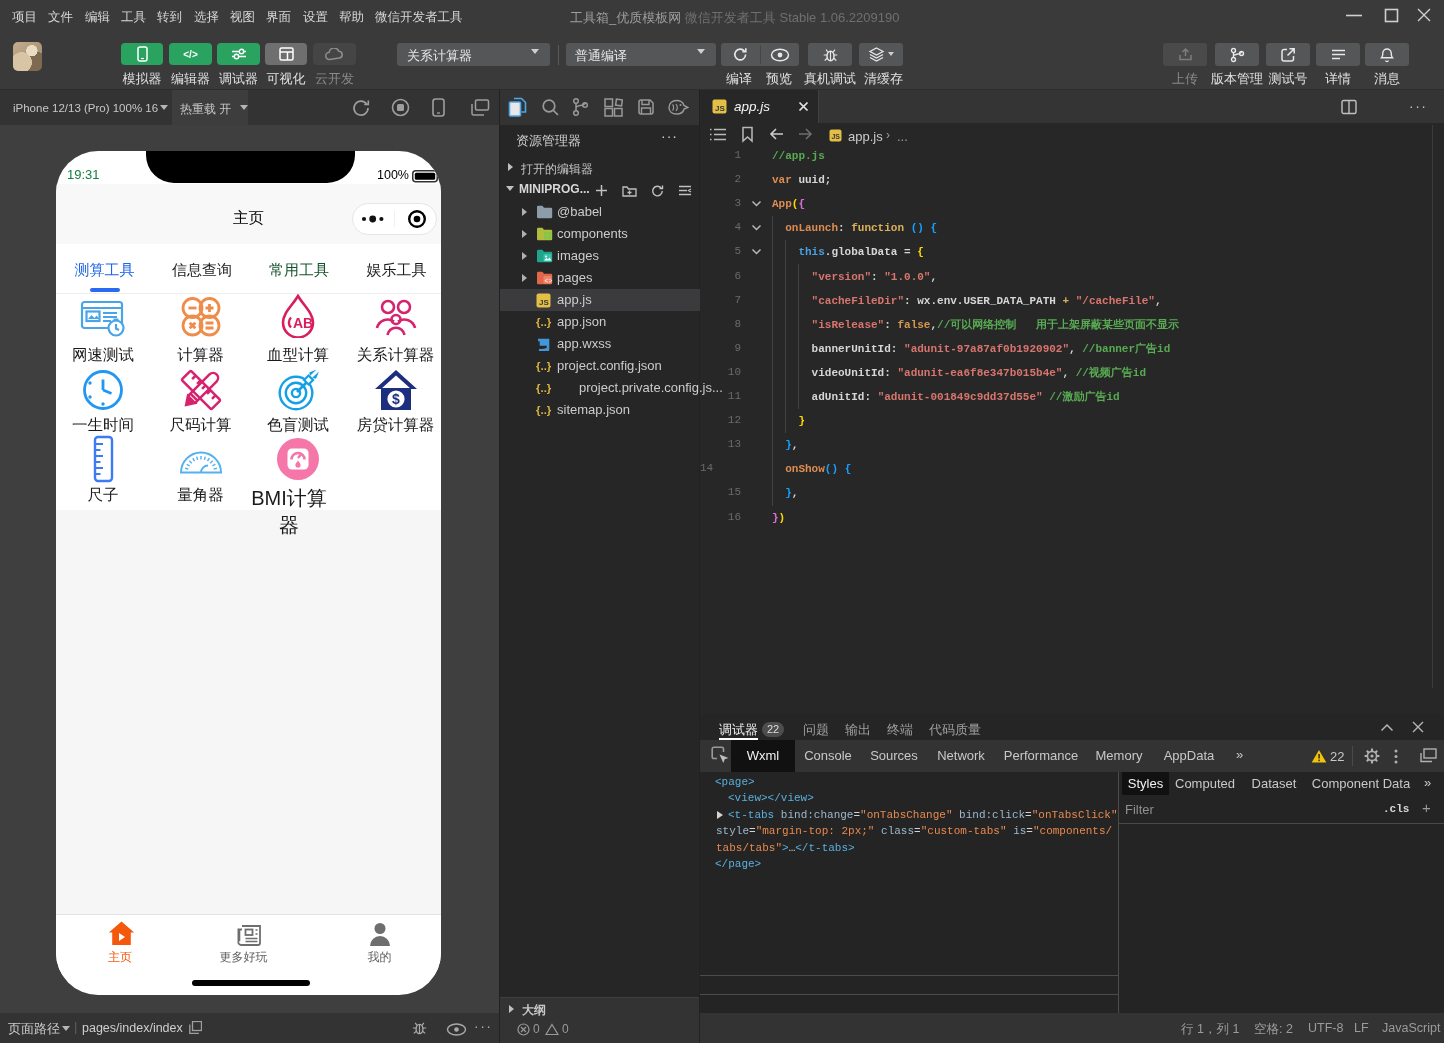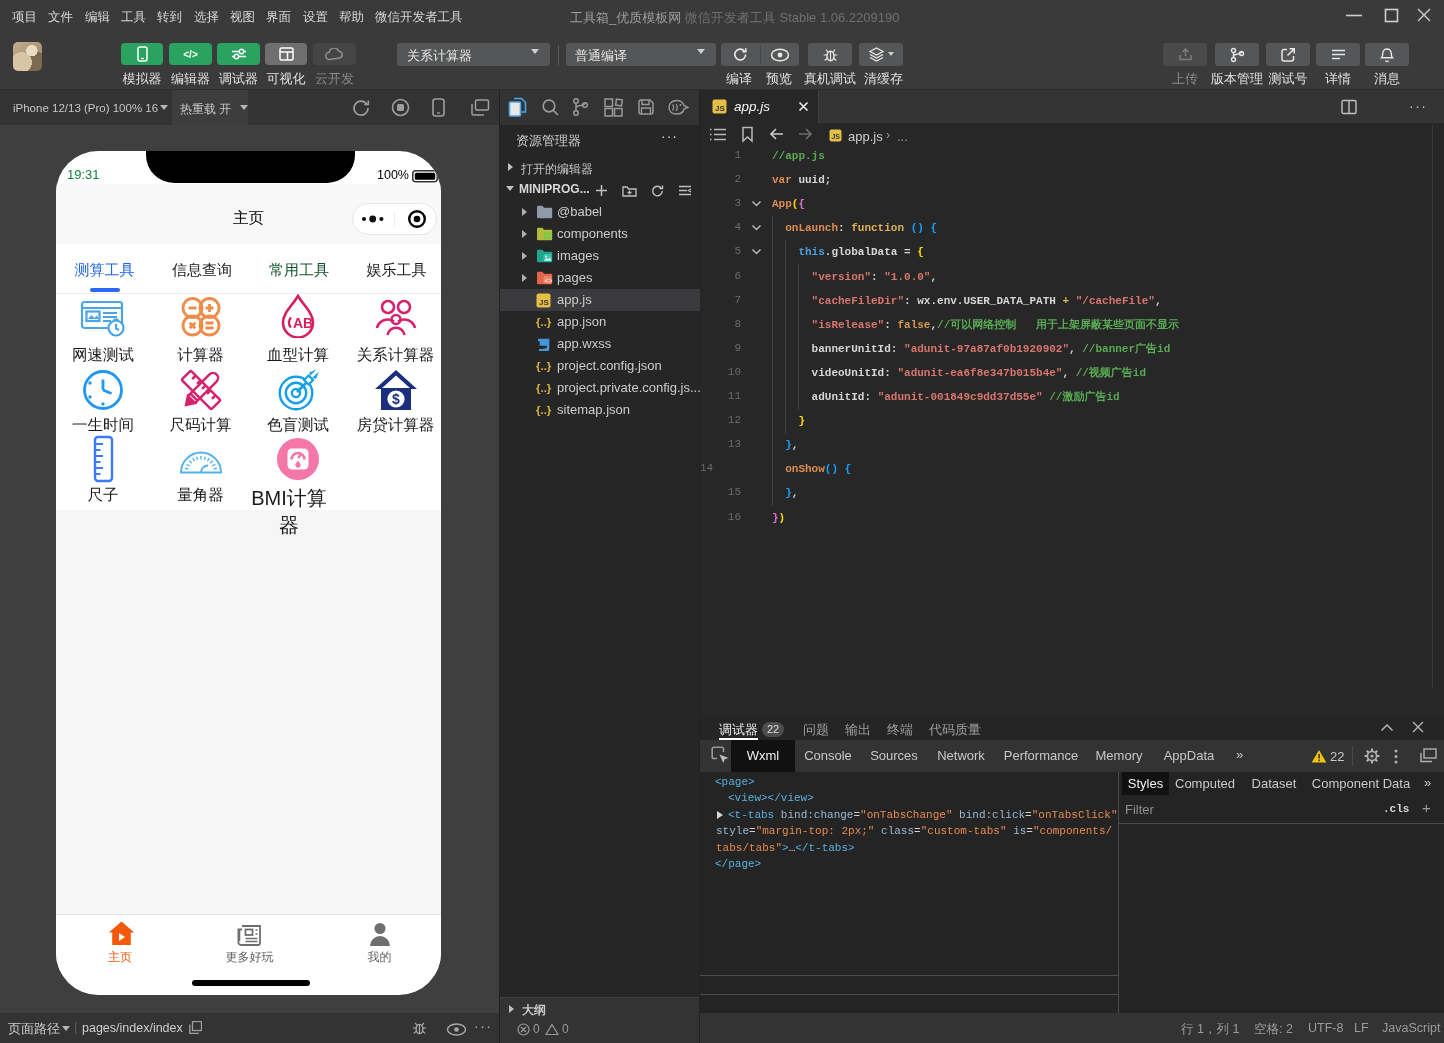--- a/index.html
+++ b/index.html
@@ -363,21 +363,21 @@
           </g>
         </svg>
       </div>
 <div class="ab" style="left:311.5px;top:771px;width:24px;height:24px">
         <svg width="24" height="24" viewBox="0 0 24 24">
           <circle cx="12" cy="6.5" r="5.5" fill="#6e6e6e"></circle>
           <path d="M2 24 a10 10 0 0 1 20 0 Z" fill="#6e6e6e"></path>
         </svg>
       </div>
 <div class="ab" style="left:34px;top:798px;width:60px;text-align:center;font-size:12px;color:#f4580c">主页</div>
-<div class="ab" style="left:163.5px;top:798px;width:60px;text-align:center;font-size:12px;color:#5e5e5e">更多好玩</div>
+<div class="ab" style="left:163.5px;top:798px;width:60px;text-align:left;font-size:12px;color:#5e5e5e">更多好玩</div>
 <div class="ab" style="left:293.5px;top:798px;width:60px;text-align:center;font-size:12px;color:#5e5e5e">我的</div>
 <div class="ab" style="left:136px;top:829px;width:118px;height:5.5px;border-radius:3px;background:#000"></div>
 </div>
 <svg class="ab" style="left:508px;top:97px" width="20" height="21">
       <rect x="1.5" y="5" width="11" height="14" rx="1" fill="#e8e8e8"></rect>
       <path d="M6 1.5 h7.5 l4 4 V15 h-4" fill="none" stroke="#4ea7e8" stroke-width="1.6"></path>
       <rect x="1.5" y="5" width="11" height="14" rx="1" fill="none" stroke="#4ea7e8" stroke-width="1.6"></rect>
     </svg>
 <svg class="ab" style="left:541px;top:98px" width="19" height="19">
       <circle cx="8" cy="8" r="5.8" fill="none" stroke="#999" stroke-width="1.7"></circle>
@@ -488,21 +488,21 @@
       <svg width="16" height="13">
         <text x="0" y="11" font-size="11.5" font-weight="bold" fill="#d9b33c" font-family="Liberation Sans">{..}</text>
       </svg>
     </div>
 <div class="ab" style="left:557px;top:358px;font-size:13px;color:#cccccc">project.config.json</div>
 <div class="ab" style="left:536px;top:381px">
       <svg width="16" height="13">
         <text x="0" y="11" font-size="11.5" font-weight="bold" fill="#d9b33c" font-family="Liberation Sans">{..}</text>
       </svg>
     </div>
-<div class="ab" style="left:557px;top:380px;font-size:13px;color:#cccccc">project.private.config.js...</div>
+<div class="ab" style="left:579px;top:380px;font-size:13px;color:#cccccc">project.private.config.js...</div>
 <div class="ab" style="left:536px;top:403px">
       <svg width="16" height="13">
         <text x="0" y="11" font-size="11.5" font-weight="bold" fill="#d9b33c" font-family="Liberation Sans">{..}</text>
       </svg>
     </div>
 <div class="ab" style="left:557px;top:402px;font-size:13px;color:#cccccc">sitemap.json</div>
 <div class="ab" style="left:509px;top:1005px;width:0;height:0;border-top:4px solid transparent;border-bottom:4px solid transparent;border-left:5px solid #c0c0c0"></div>
 <div class="ab" style="left:522px;top:1002px;font-size:12px;font-weight:bold;color:#c8c8c8">大纲</div>
 <svg class="ab" style="left:517px;top:1023px" width="13" height="13">
       <circle cx="6.5" cy="6.5" r="5.5" fill="none" stroke="#9a9a9a" stroke-width="1.2"></circle>

